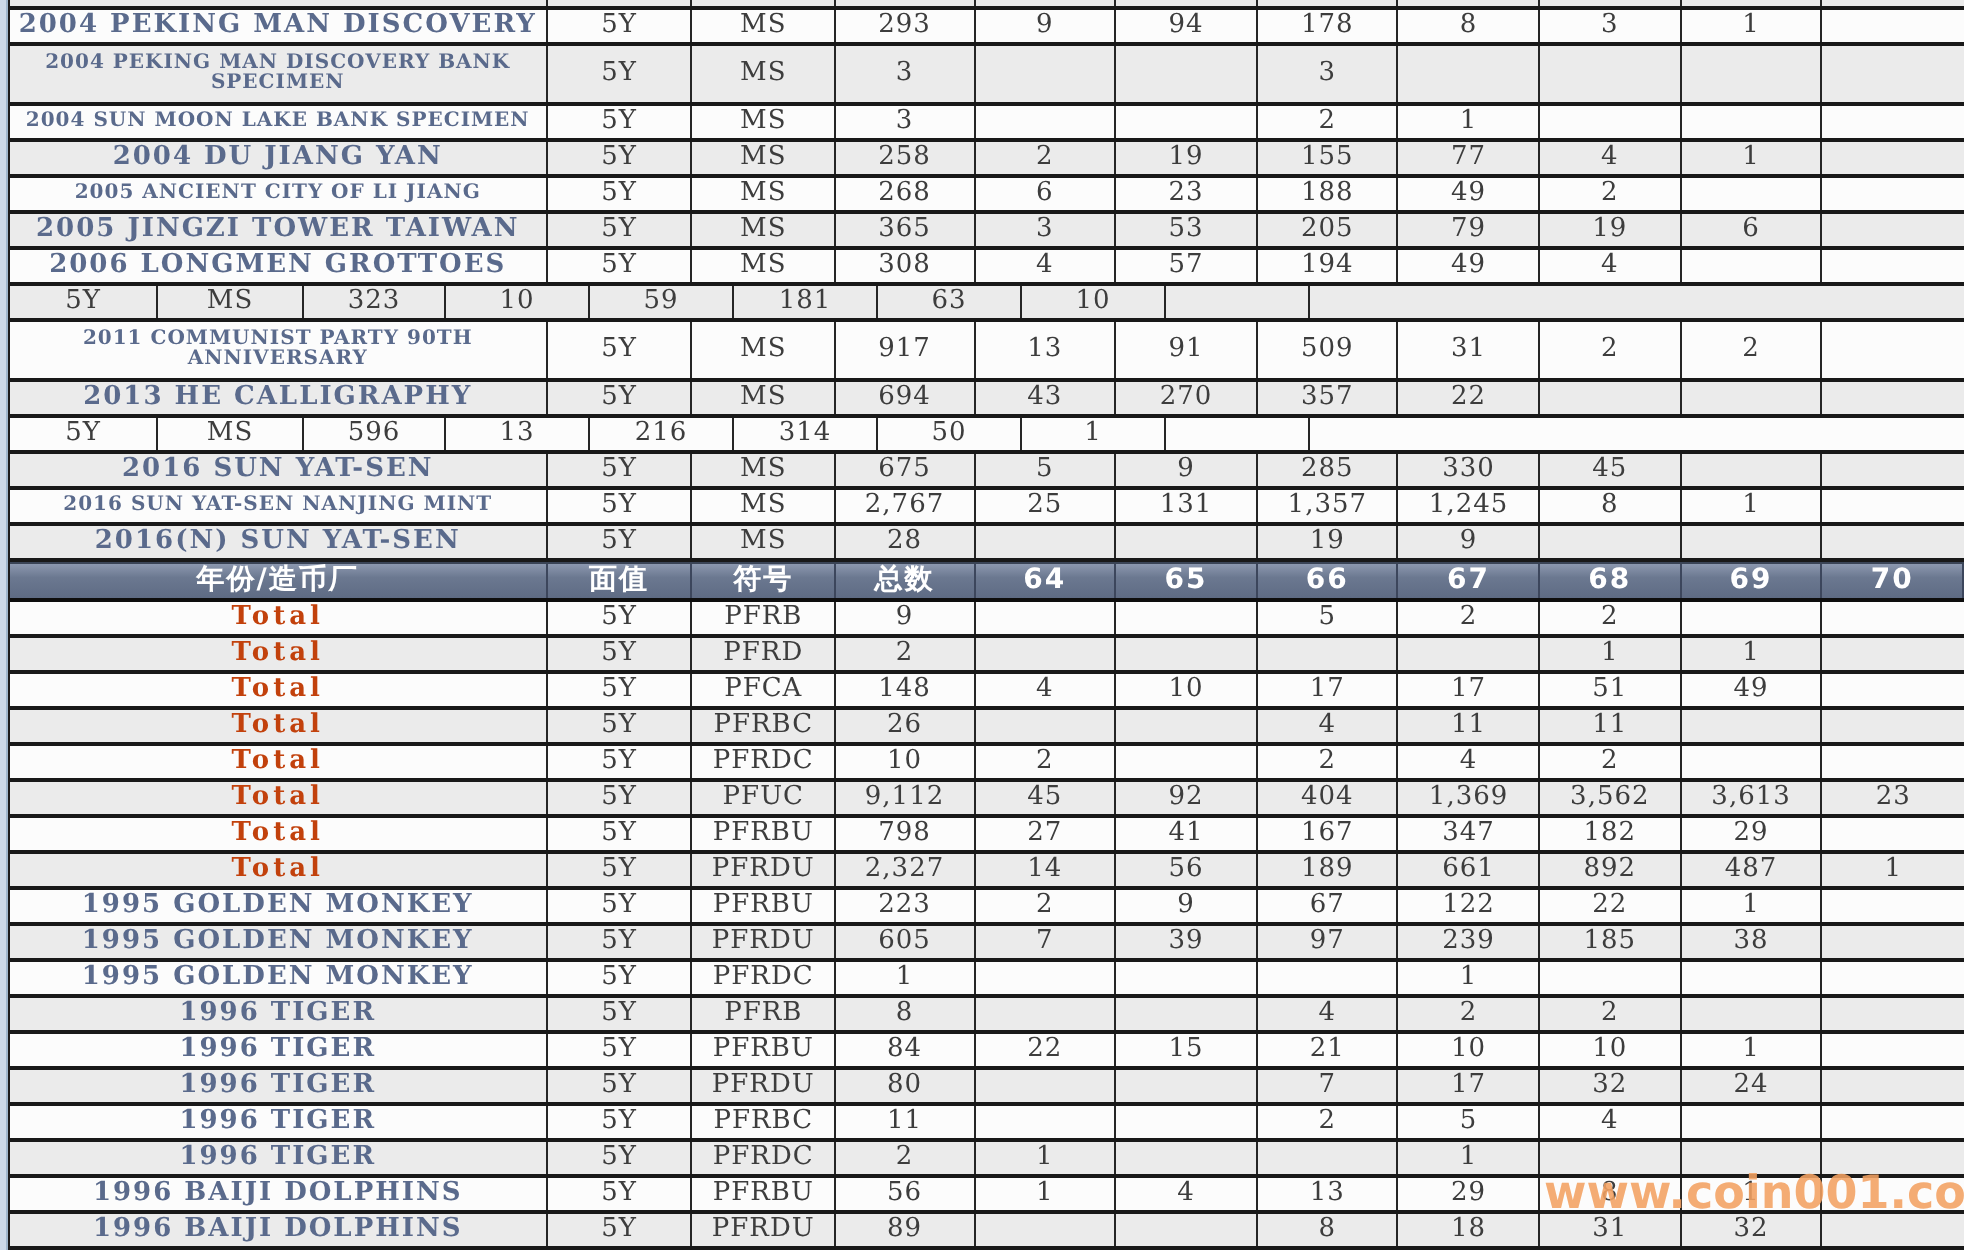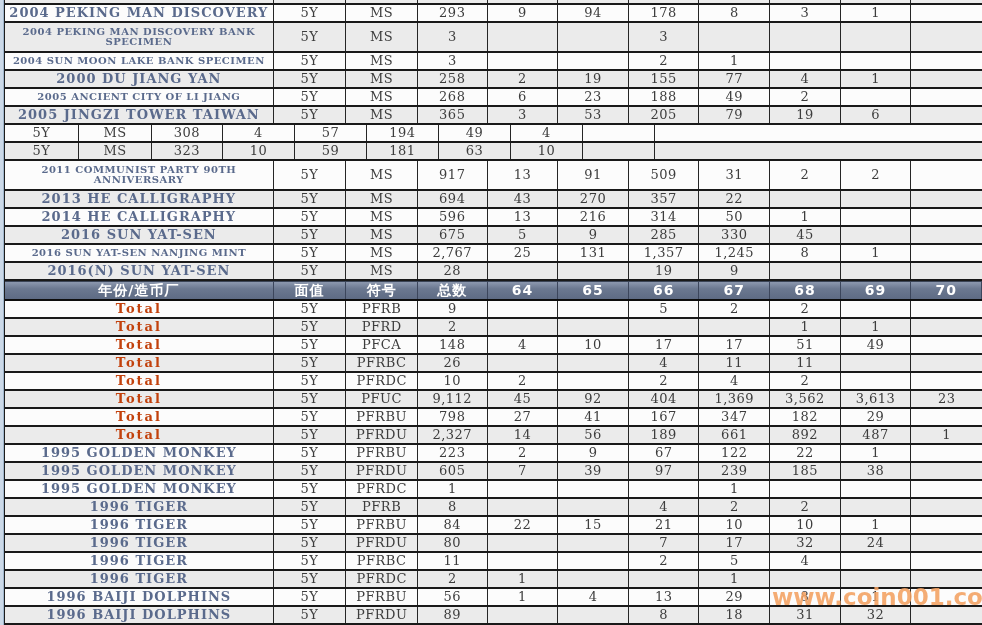--- a/index.html
+++ b/index.html
@@ -123,21 +123,21 @@
     <div class="cell c-total">3</div>
     <div class="cell c-g"></div>
     <div class="cell c-g"></div>
     <div class="cell c-g">2</div>
     <div class="cell c-g">1</div>
     <div class="cell c-g"></div>
     <div class="cell c-g"></div>
     <div class="cell c-g"></div>
   </div>
       <div class="row shade-gray">
-    <div class="cell c-name">2000 DU JIANG YAN</div>
+    <div class="cell c-name">2004 DU JIANG YAN</div>
     <div class="cell c-face">5Y</div>
     <div class="cell c-sym">MS</div>
     <div class="cell c-total">258</div>
     <div class="cell c-g">2</div>
     <div class="cell c-g">19</div>
     <div class="cell c-g">155</div>
     <div class="cell c-g">77</div>
     <div class="cell c-g">4</div>
     <div class="cell c-g">1</div>
     <div class="cell c-g"></div>
@@ -162,20 +162,21 @@
     <div class="cell c-total">365</div>
     <div class="cell c-g">3</div>
     <div class="cell c-g">53</div>
     <div class="cell c-g">205</div>
     <div class="cell c-g">79</div>
     <div class="cell c-g">19</div>
     <div class="cell c-g">6</div>
     <div class="cell c-g"></div>
   </div>
       <div class="row shade-white">
+    <div class="cell c-name">2006 LONGMEN GROTTOES</div>
     <div class="cell c-face">5Y</div>
     <div class="cell c-sym">MS</div>
     <div class="cell c-total">308</div>
     <div class="cell c-g">4</div>
     <div class="cell c-g">57</div>
     <div class="cell c-g">194</div>
     <div class="cell c-g">49</div>
     <div class="cell c-g">4</div>
     <div class="cell c-g"></div>
     <div class="cell c-g"></div>
@@ -212,21 +213,20 @@
     <div class="cell c-total">694</div>
     <div class="cell c-g">43</div>
     <div class="cell c-g">270</div>
     <div class="cell c-g">357</div>
     <div class="cell c-g">22</div>
     <div class="cell c-g"></div>
     <div class="cell c-g"></div>
     <div class="cell c-g"></div>
   </div>
       <div class="row shade-white">
-    <div class="cell c-name">2014 HE CALLIGRAPHY</div>
     <div class="cell c-face">5Y</div>
     <div class="cell c-sym">MS</div>
     <div class="cell c-total">596</div>
     <div class="cell c-g">13</div>
     <div class="cell c-g">216</div>
     <div class="cell c-g">314</div>
     <div class="cell c-g">50</div>
     <div class="cell c-g">1</div>
     <div class="cell c-g"></div>
     <div class="cell c-g"></div>

